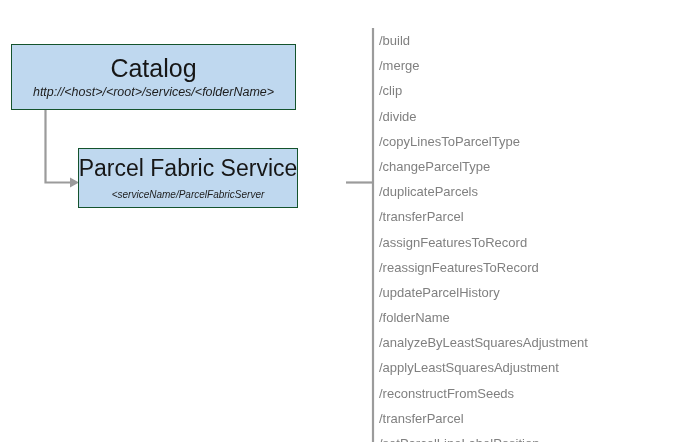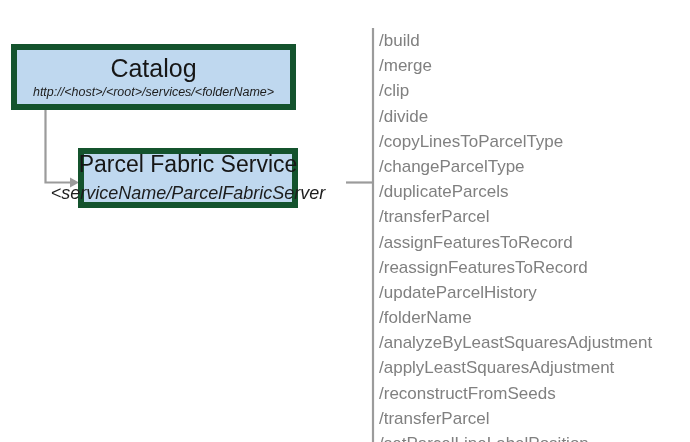--- a/index.html
+++ b/index.html
@@ -30,21 +30,21 @@
     width: 690px;
     height: 442px;
     pointer-events: none;
   }
 
   
   .node {
     position: absolute;
     box-sizing: border-box;
     background: #bfd8ef;
-    border: 6px solid #14532d;
+    border: 1px solid #14532d;
     display: flex;
     flex-direction: column;
     align-items: center;
     justify-content: center;
     text-align: center;
   }
   .node-title {
     color: #161616;
     line-height: 1.05;
     white-space: nowrap;
@@ -75,35 +75,35 @@
     left: 78px;
     top: 148px;
     width: 220px;
     height: 60px;
   }
   #node-service .node-title {
     font-size: 23px;
     margin-top: 0px;
   }
   #node-service .node-subtitle {
-    font-size: 18px;
+    font-size: 10px;
     margin-top: 8px;
   }
 
   
   #operations {
     position: absolute;
     left: 379px;
     top: 28px;
     width: 305px;
     height: 414px;
   }
   .op-item {
     color: #808080;
-    font-size: 17px;
+    font-size: 13px;
     line-height: 25.2px;
     height: 25.2px;
     white-space: nowrap;
     letter-spacing: 0px;
   }
 </style>
 </head>
 <body>
 
 <div id="diagram">

